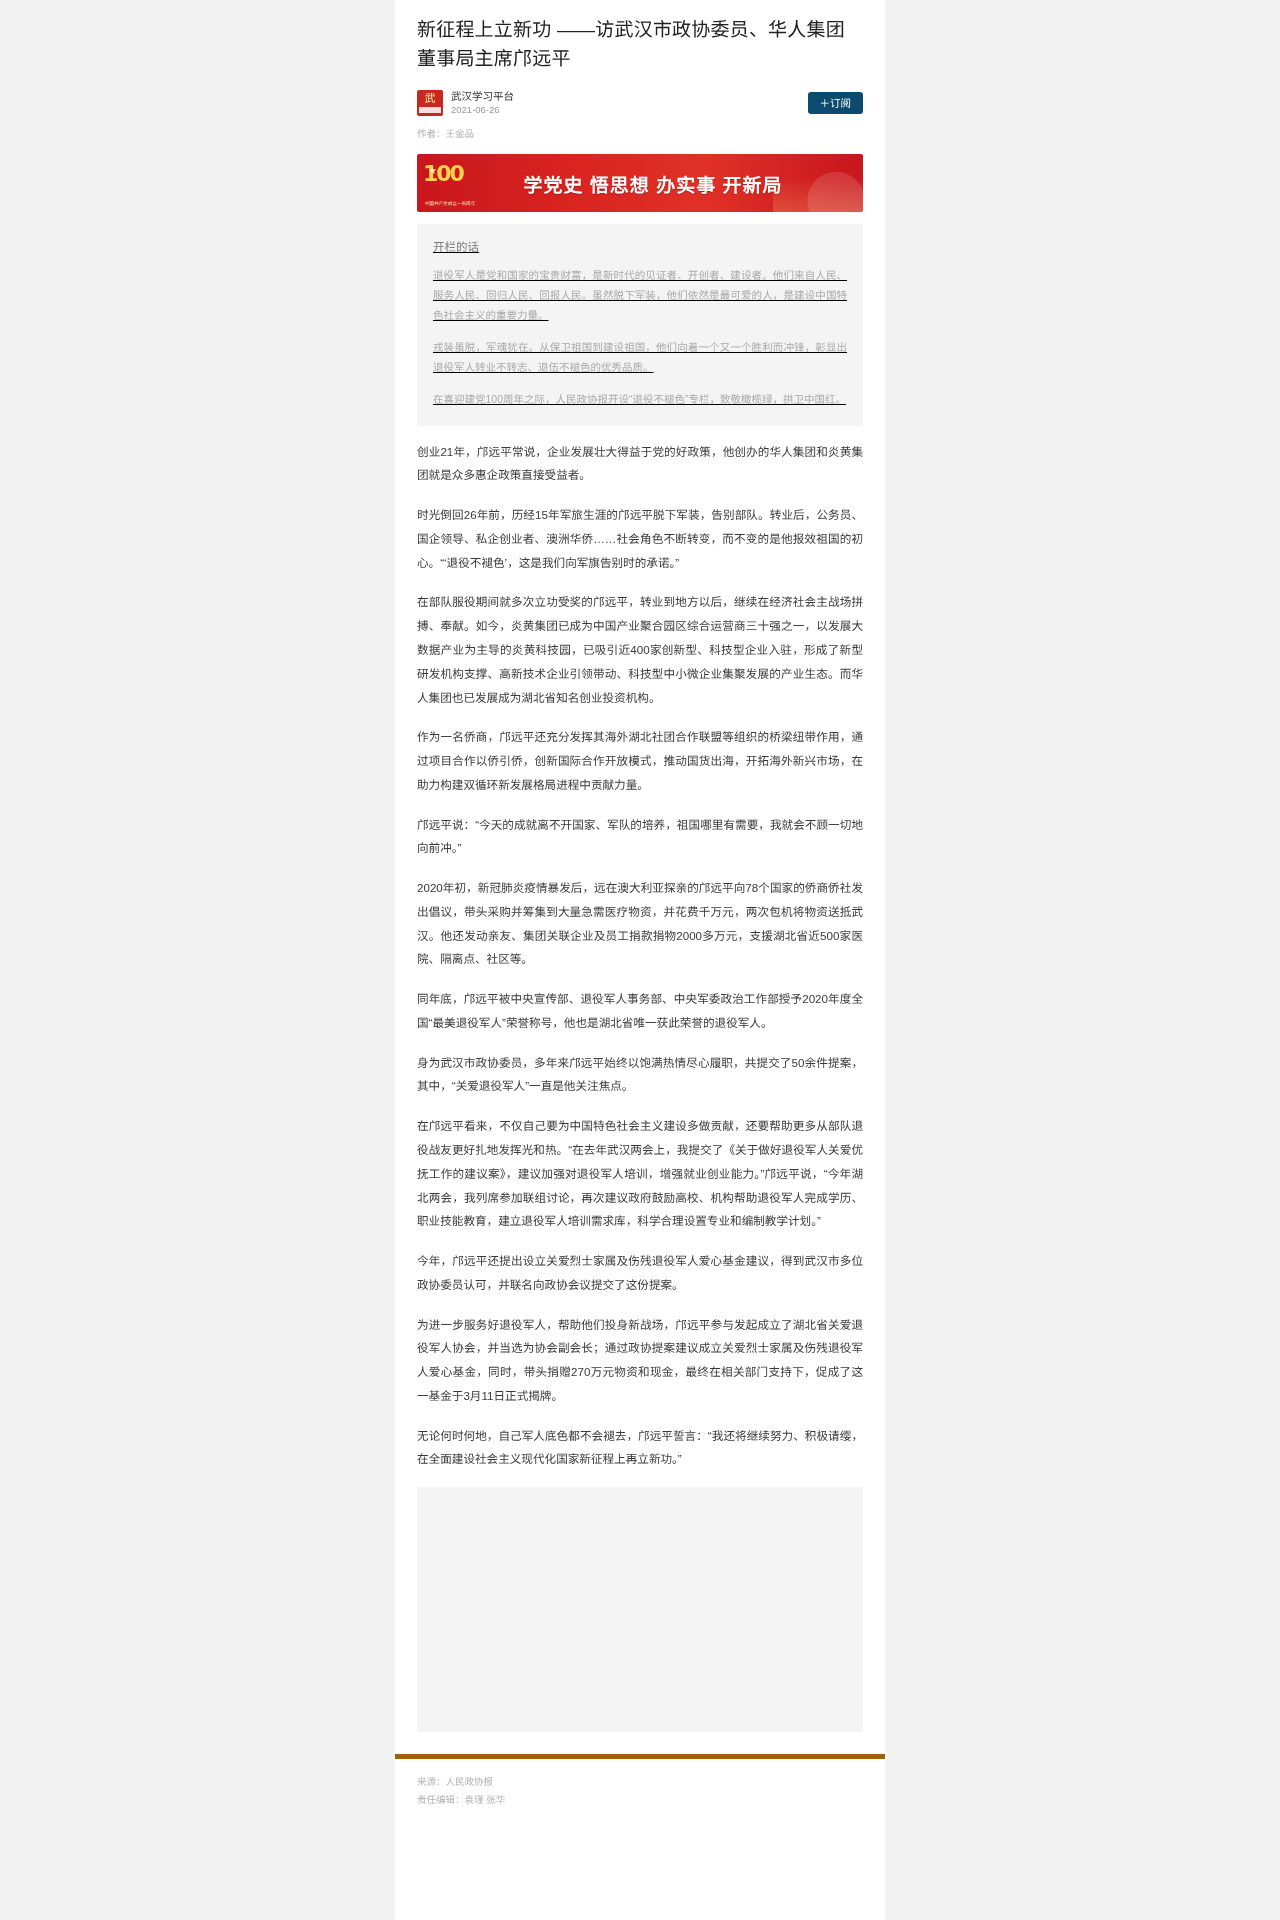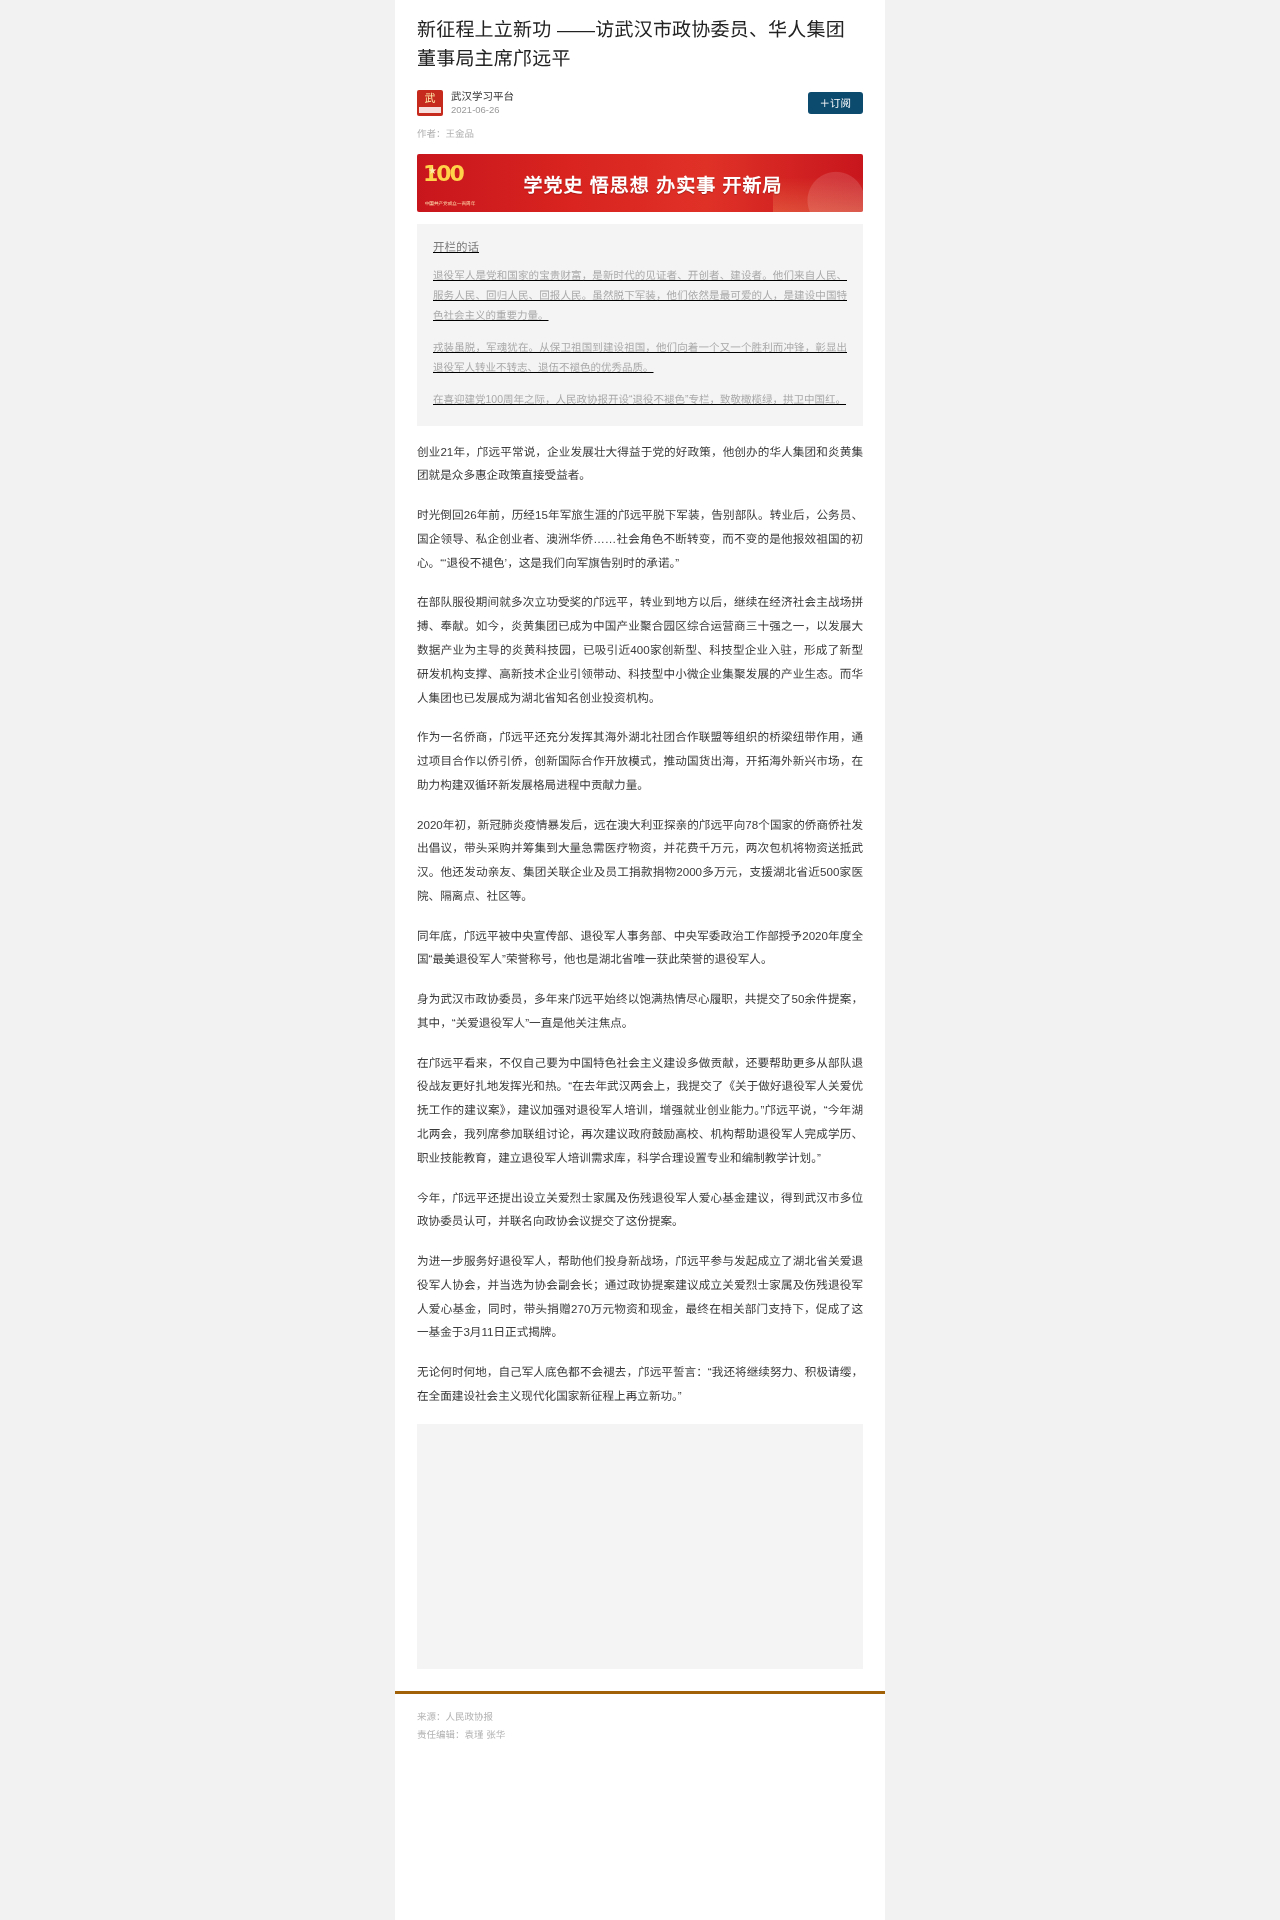--- a/index.html
+++ b/index.html
@@ -180,21 +180,21 @@
     text-indent: 0;
   }
   .placeholder-box {
     margin: 12px 22px 0 22px;
     height: 245px;
     background: #f4f4f4;
   }
   .footer {
     margin-top: 22px;
     padding: 14px 22px 10px 22px;
-    border-top: 3px solid #a16207;
+    border-top: 5px solid #a16207;
   }
   .footer div {
     font-size: 9.5px;
     color: #b3b3b3;
     line-height: 18px;
   }
 </style>
 </head>
 <body>
 
@@ -232,20 +232,21 @@
       <p>退役军人是党和国家的宝贵财富，是新时代的见证者、开创者、建设者。他们来自人民、服务人民、回归人民、回报人民。虽然脱下军装，他们依然是最可爱的人，是建设中国特色社会主义的重要力量。</p>
       <p>戎装虽脱，军魂犹在。从保卫祖国到建设祖国，他们向着一个又一个胜利而冲锋，彰显出退役军人转业不转志、退伍不褪色的优秀品质。</p>
       <p>在喜迎建党100周年之际，人民政协报开设“退役不褪色”专栏，致敬橄榄绿，拱卫中国红。</p>
     </div>
 
     <div class="body">
       <p>创业21年，邝远平常说，企业发展壮大得益于党的好政策，他创办的华人集团和炎黄集团就是众多惠企政策直接受益者。</p>
       <p>时光倒回26年前，历经15年军旅生涯的邝远平脱下军装，告别部队。转业后，公务员、国企领导、私企创业者、澳洲华侨……社会角色不断转变，而不变的是他报效祖国的初心。“‘退役不褪色’，这是我们向军旗告别时的承诺。”</p>
       <p>在部队服役期间就多次立功受奖的邝远平，转业到地方以后，继续在经济社会主战场拼搏、奉献。如今，炎黄集团已成为中国产业聚合园区综合运营商三十强之一，以发展大数据产业为主导的炎黄科技园，已吸引近400家创新型、科技型企业入驻，形成了新型研发机构支撑、高新技术企业引领带动、科技型中小微企业集聚发展的产业生态。而华人集团也已发展成为湖北省知名创业投资机构。</p>
       <p>作为一名侨商，邝远平还充分发挥其海外湖北社团合作联盟等组织的桥梁纽带作用，通过项目合作以侨引侨，创新国际合作开放模式，推动国货出海，开拓海外新兴市场，在助力构建双循环新发展格局进程中贡献力量。</p>
+      <p>邝远平说：“今天的成就离不开国家、军队的培养，祖国哪里有需要，我就会不顾一切地向前冲。”</p>
       <p>2020年初，新冠肺炎疫情暴发后，远在澳大利亚探亲的邝远平向78个国家的侨商侨社发出倡议，带头采购并筹集到大量急需医疗物资，并花费千万元，两次包机将物资送抵武汉。他还发动亲友、集团关联企业及员工捐款捐物2000多万元，支援湖北省近500家医院、隔离点、社区等。</p>
       <p>同年底，邝远平被中央宣传部、退役军人事务部、中央军委政治工作部授予2020年度全国“最美退役军人”荣誉称号，他也是湖北省唯一获此荣誉的退役军人。</p>
       <p>身为武汉市政协委员，多年来邝远平始终以饱满热情尽心履职，共提交了50余件提案，其中，“关爱退役军人”一直是他关注焦点。</p>
       <p>在邝远平看来，不仅自己要为中国特色社会主义建设多做贡献，还要帮助更多从部队退役战友更好扎地发挥光和热。“在去年武汉两会上，我提交了《关于做好退役军人关爱优抚工作的建议案》，建议加强对退役军人培训，增强就业创业能力。”邝远平说，“今年湖北两会，我列席参加联组讨论，再次建议政府鼓励高校、机构帮助退役军人完成学历、职业技能教育，建立退役军人培训需求库，科学合理设置专业和编制教学计划。”</p>
       <p>今年，邝远平还提出设立关爱烈士家属及伤残退役军人爱心基金建议，得到武汉市多位政协委员认可，并联名向政协会议提交了这份提案。</p>
       <p>为进一步服务好退役军人，帮助他们投身新战场，邝远平参与发起成立了湖北省关爱退役军人协会，并当选为协会副会长；通过政协提案建议成立关爱烈士家属及伤残退役军人爱心基金，同时，带头捐赠270万元物资和现金，最终在相关部门支持下，促成了这一基金于3月11日正式揭牌。</p>
       <p>无论何时何地，自己军人底色都不会褪去，邝远平誓言：“我还将继续努力、积极请缨，在全面建设社会主义现代化国家新征程上再立新功。”</p>
     </div>
 
     <div class="placeholder-box"></div>

